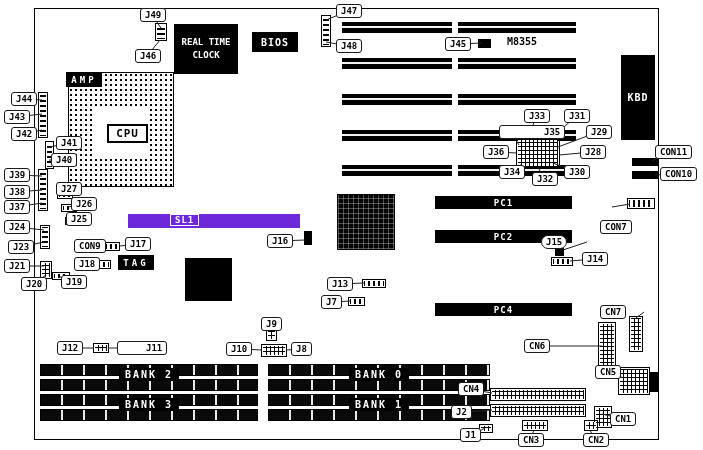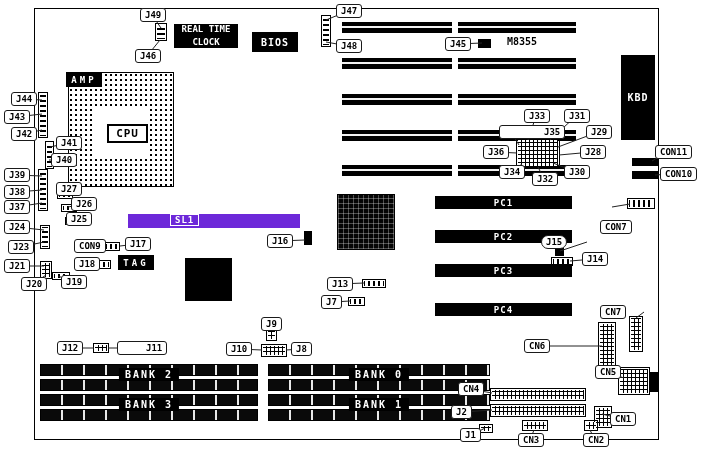--- a/index.html
+++ b/index.html
@@ -38,21 +38,21 @@
 
   .cpu-socket{position:absolute;left:68px;top:72px;width:104px;height:113px;z-index:2;border:1px solid #000;
               background-image:radial-gradient(circle at 2px 2px,#000 1.1px,transparent 1.3px);
               background-size:5px 5px;}
   .cpu-inner{position:absolute;left:25px;top:34px;width:54px;height:52px;background:#fff;
              display:flex;align-items:center;justify-content:flex-end;}
   .cpu-label{border:2px solid #000;padding:1px 7px;font:bold 11px "DejaVu Sans Mono",monospace;letter-spacing:1px;}
 
   .blackbox{position:absolute;z-index:3;background:#000;color:#fff;display:flex;flex-direction:column;
             align-items:center;justify-content:center;font:bold 9px "DejaVu Sans Mono",monospace;}
-  .rtc{left:174px;top:24px;width:64px;height:24px;line-height:1.5;}
+  .rtc{left:174px;top:24px;width:64px;height:50px;line-height:1.5;}
   .bios{left:252px;top:32px;width:46px;height:20px;font-size:10px;letter-spacing:1px;}
   .amp{left:66px;top:72px;width:36px;height:15px;letter-spacing:3px;font-size:9px;}
   .tag{left:118px;top:255px;width:36px;height:15px;letter-spacing:3px;font-size:9px;}
   .kbd{left:621px;top:55px;width:34px;height:85px;font-size:10px;letter-spacing:1px;}
   .m8355{position:absolute;left:507px;top:36px;z-index:3;color:#000;
          font:bold 10px "DejaVu Sans Mono",monospace;}
 
   .sl1bar{position:absolute;left:128px;top:214px;width:172px;height:14px;background:#6d28d9;z-index:2;}
   .sl1text{position:absolute;left:42px;top:0px;color:#fff;border:1px solid #fff;padding:0 4px;
            font:bold 9px "DejaVu Sans Mono",monospace;letter-spacing:1px;}
@@ -238,21 +238,20 @@
     <div class="isa" style="left: 342px; top: 58px; width: 110px; height: 11px;"></div>
     <div class="isa" style="left: 458px; top: 58px; width: 118px; height: 11px;"></div>
     <div class="isa" style="left: 342px; top: 94px; width: 110px; height: 11px;"></div>
     <div class="isa" style="left: 458px; top: 94px; width: 118px; height: 11px;"></div>
     <div class="isa" style="left: 342px; top: 130px; width: 110px; height: 11px;"></div>
     <div class="isa" style="left: 458px; top: 130px; width: 118px; height: 11px;"></div>
     <div class="isa" style="left: 342px; top: 165px; width: 110px; height: 11px;"></div>
     <div class="isa" style="left: 458px; top: 165px; width: 118px; height: 11px;"></div>
     <div class="pci" style="left: 435px; top: 196px; width: 137px; height: 13px;">PC1</div>
     <div class="pci" style="left: 435px; top: 230px; width: 137px; height: 13px;">PC2</div>
-    <div class="pci" style="left: 435px; top: 264px; width: 137px; height: 13px;">PC3</div>
     <div class="pci" style="left: 435px; top: 303px; width: 137px; height: 13px;">PC4</div>
     <div class="mem" style="left: 40px; top: 364px; width: 218px; height: 12px;"></div>
     <div class="mem" style="left: 40px; top: 379px; width: 218px; height: 12px;"></div>
     <div class="mem" style="left: 40px; top: 394px; width: 218px; height: 12px;"></div>
     <div class="mem" style="left: 40px; top: 409px; width: 218px; height: 12px;"></div>
     <div class="mem" style="left: 268px; top: 364px; width: 222px; height: 12px;"></div>
     <div class="mem" style="left: 268px; top: 379px; width: 222px; height: 12px;"></div>
     <div class="mem" style="left: 268px; top: 394px; width: 222px; height: 12px;"></div>
     <div class="mem" style="left: 268px; top: 409px; width: 222px; height: 12px;"></div>
     <div class="bank" style="left: 149px; top: 368px;">BANK 2</div>

